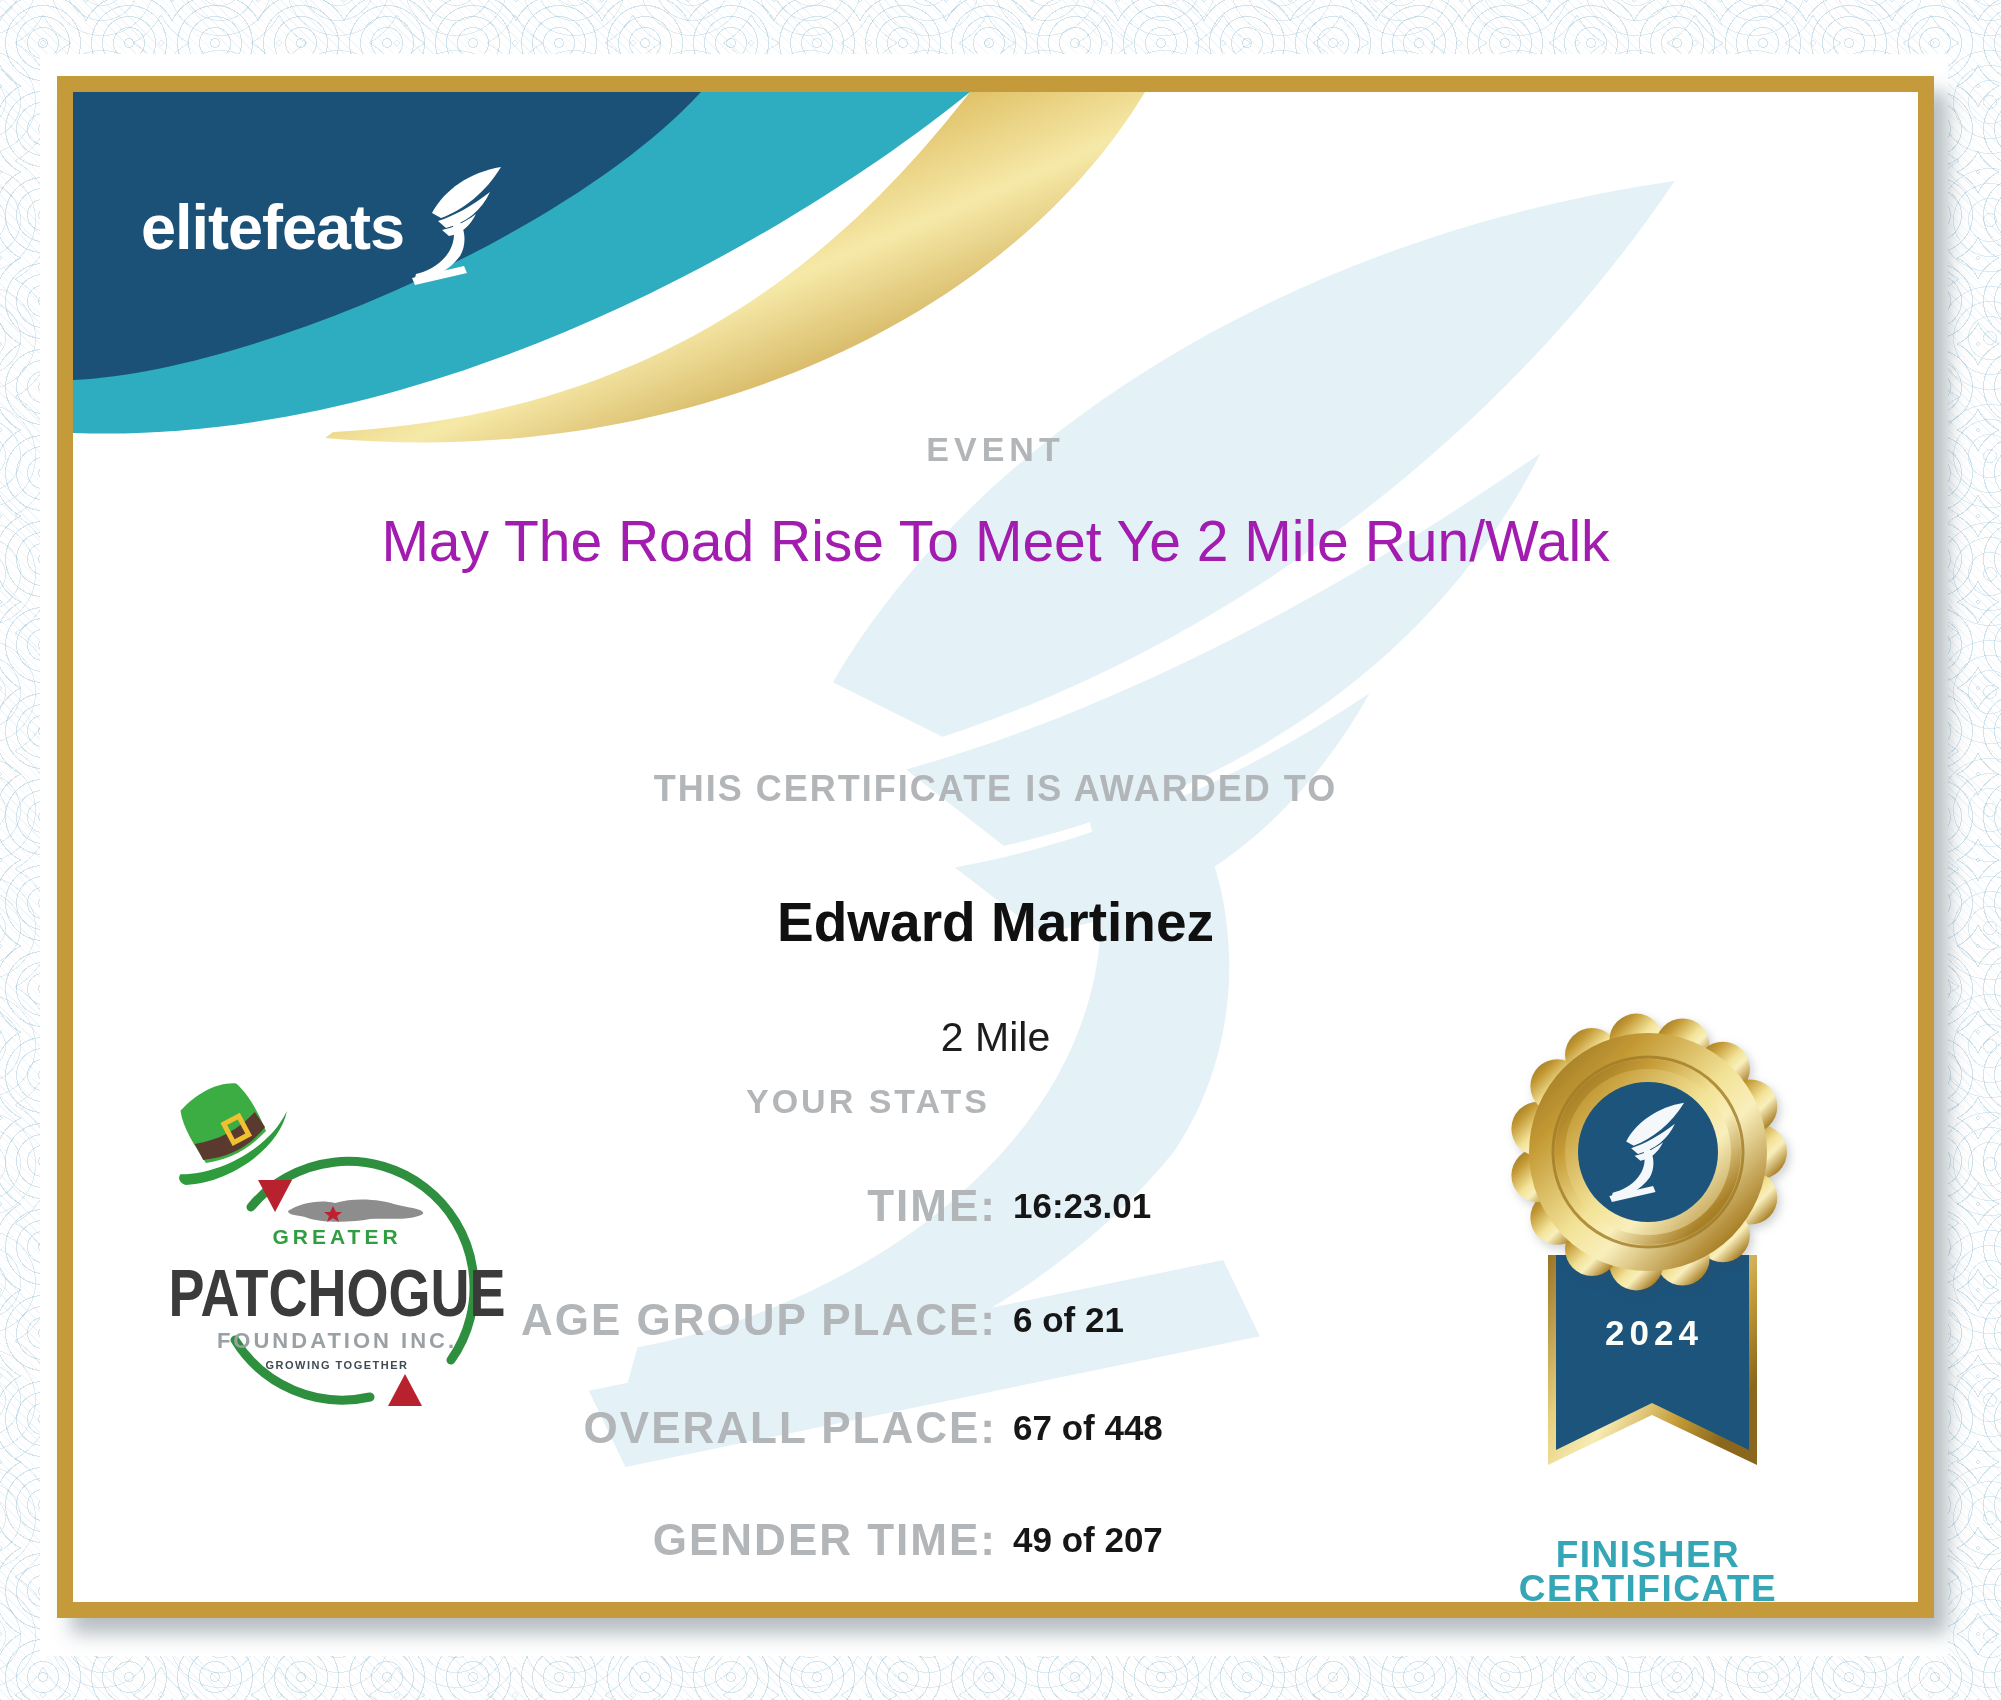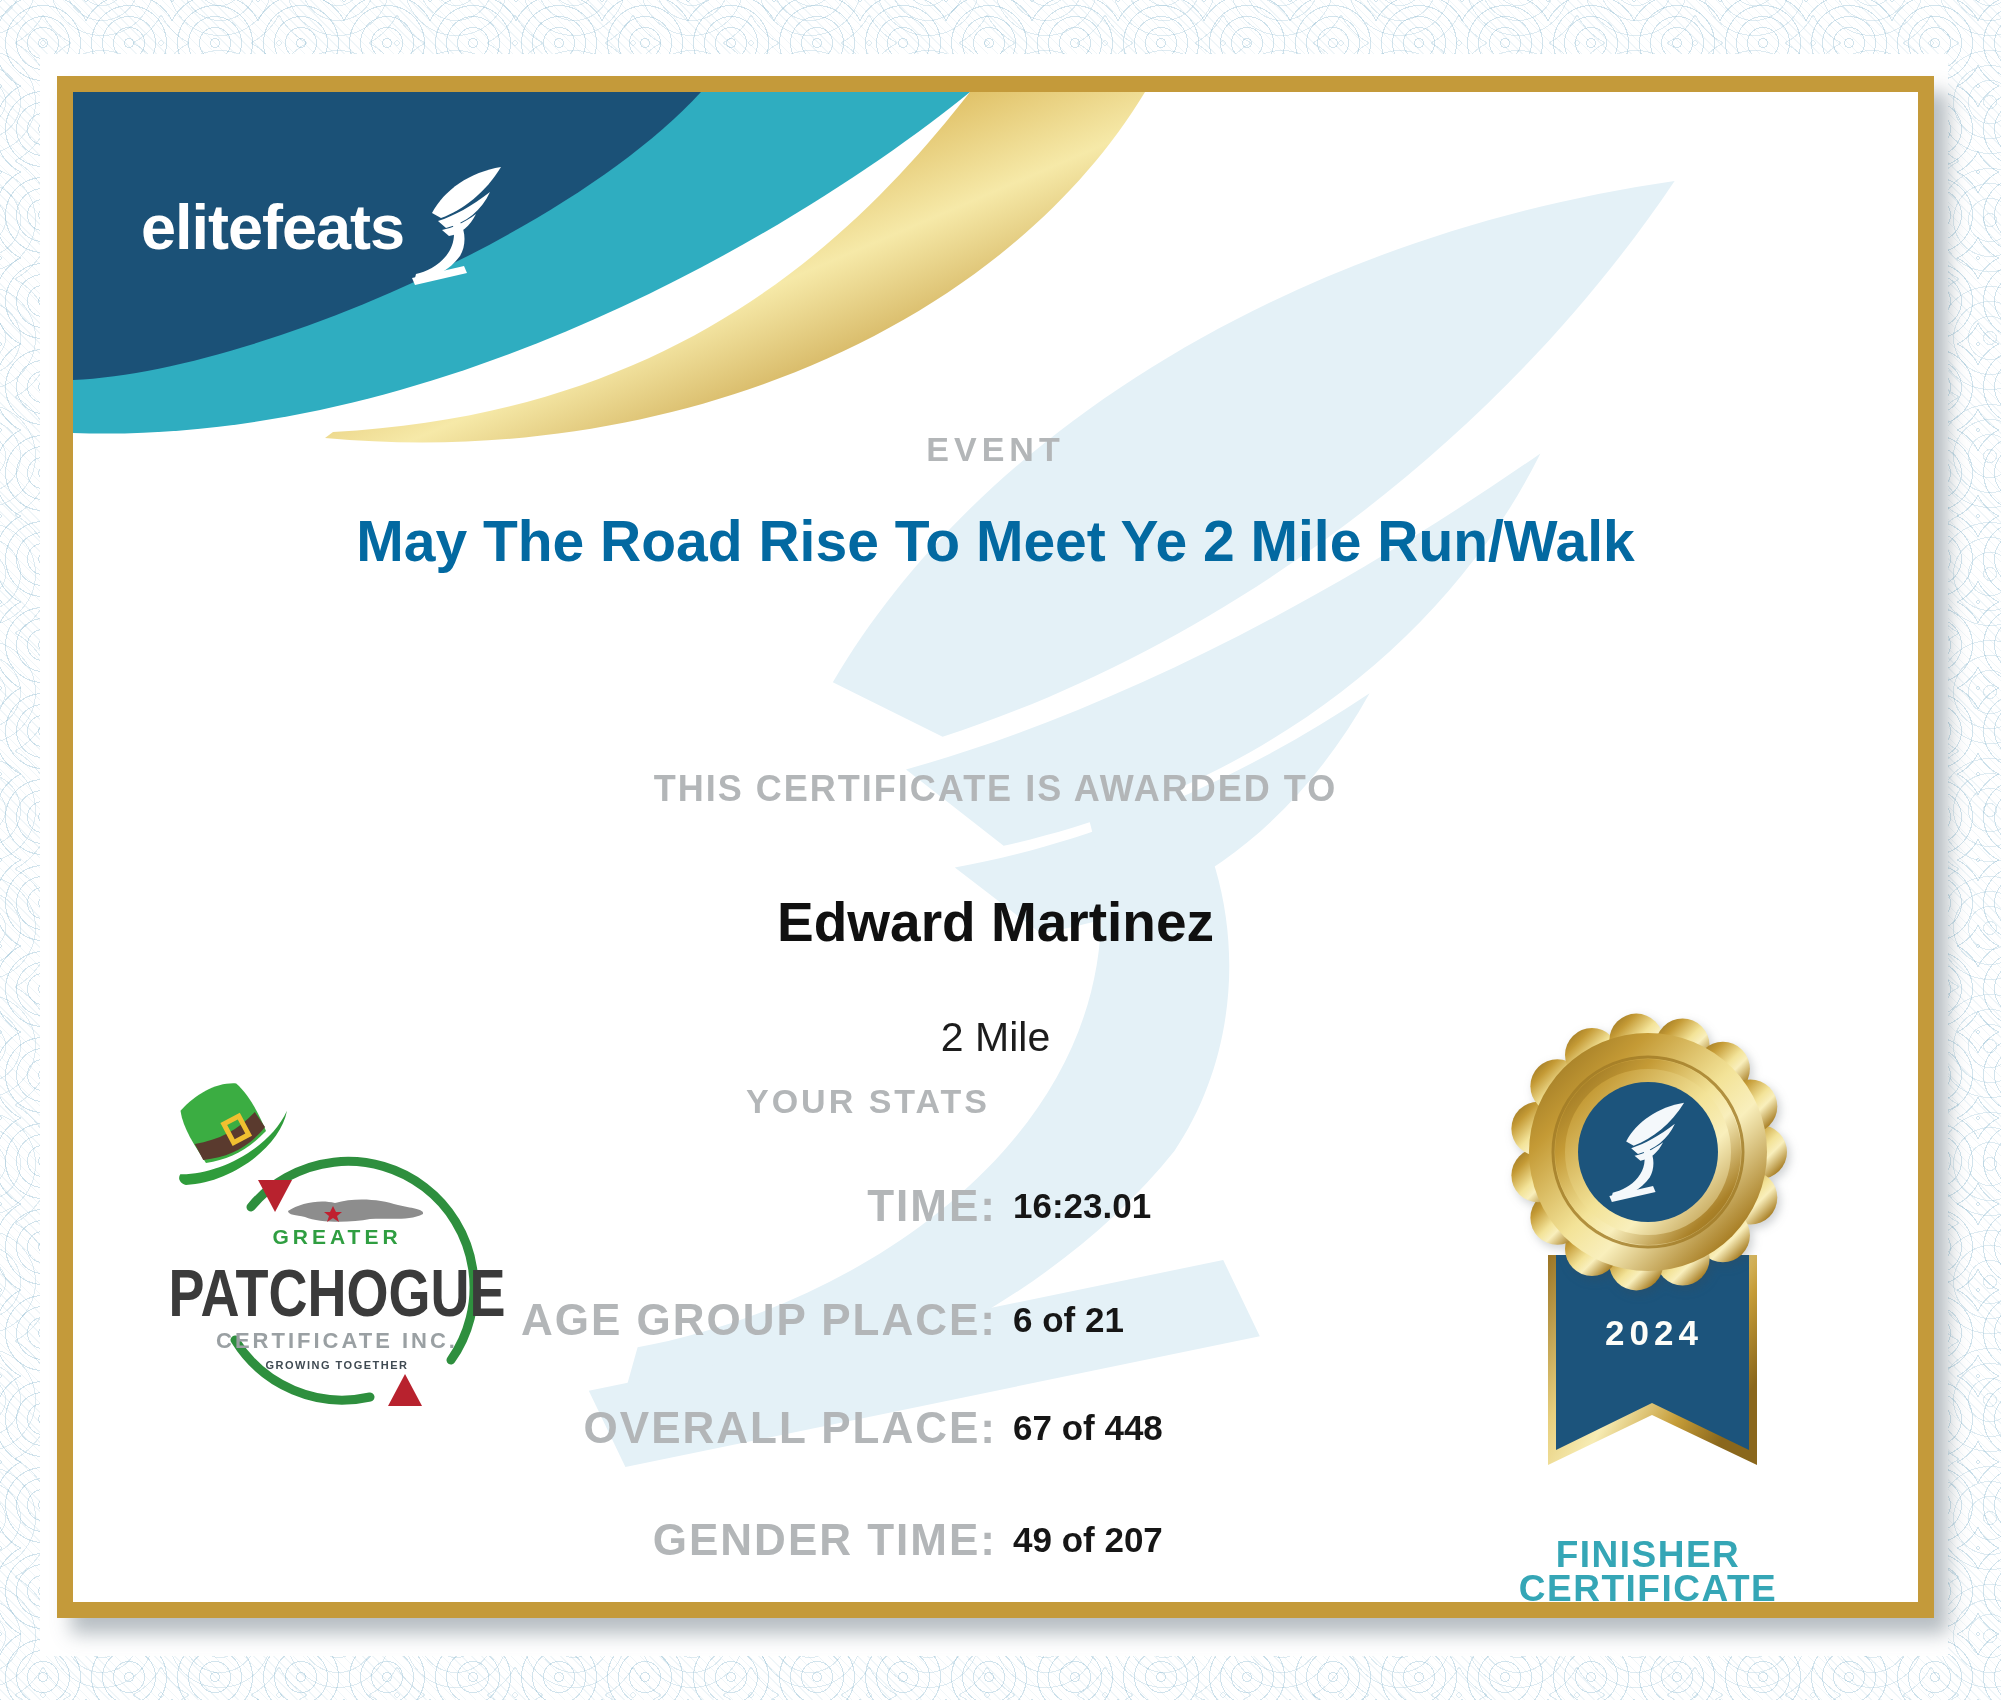--- a/index.html
+++ b/index.html
@@ -18,21 +18,21 @@
   .frame{
     position:absolute;left:57px;top:76px;width:1845px;height:1510px;
     border:16px solid #c49a3a;background:#fff;
     box-shadow:14px 16px 18px rgba(96,110,122,.45);
   }
   .inner{position:absolute;left:73px;top:92px;width:1845px;height:1510px;overflow:hidden;}
   .abs{position:absolute;}
   .centered{left:0;width:1845px;text-align:center;}
   .label-gray{color:#b3b6b8;font-weight:bold;text-align:center;}
   .event-label{top:338px;font-size:34px;letter-spacing:5px;}
-  .event-title{top:416px;font-size:57px;font-weight:bold;color:#0369a1;letter-spacing:0;}
+  .event-title{top:416px;font-size:57px;font-weight:normal;color:#a21caf;letter-spacing:0;}
   .awarded-label{top:676px;font-size:36px;letter-spacing:2px;}
   .recipient{top:798px;font-size:55px;font-weight:bold;color:#101010;}
   .distance{top:922px;font-size:41px;color:#1c1c1c;}
   .stats-heading{top:990px;left:0;width:1590px;text-align:center;font-size:34px;letter-spacing:3px;}
   .stat-row{position:absolute;left:0;width:1845px;height:46px;line-height:46px;}
   .stat-label{position:absolute;right:921px;font-size:44px;letter-spacing:2px;color:#b3b6b8;font-weight:bold;white-space:nowrap;}
   .stat-value{position:absolute;left:940px;font-size:35px;font-weight:bold;color:#161616;white-space:nowrap;}
   .brand{position:absolute;left:68px;top:46px;display:flex;align-items:center;margin-top:26px;}
   .brand-text{color:#fff;font-size:63px;font-weight:bold;letter-spacing:-1px;line-height:1.1;}
   .brand-icon{margin-left:4px;margin-top:-4px;}
@@ -126,21 +126,21 @@
       <polygon points="203,141 206,147 212,147 207,151 209,157 203,153 197,157 199,151 194,147 200,147" fill="#c01f2f"></polygon>
       <g transform="translate(106,82) rotate(-28)">
         <path d="M-62,-2 C-30,16 28,18 62,-8 C40,20 -20,30 -62,10 C-67,5 -66,0 -62,-2 Z" fill="#2f9c3b"></path>
         <path d="M-34,0 C-36,-20 -38,-42 -32,-58 C-10,-66 14,-66 30,-56 C36,-40 36,-18 34,0 C10,8 -12,8 -34,0 Z" fill="#3bad42"></path>
         <path d="M-35,-4 C-10,6 12,6 35,-4 L33,-22 C10,-14 -12,-14 -35,-22 Z" fill="#5a3a2e"></path>
         <rect x="0" y="-26" width="17" height="21" fill="none" stroke="#f0c030" stroke-width="5"></rect>
       </g>
     </svg>
     <div class="sponsor-text sp-greater">GREATER</div>
     <div class="sponsor-text sp-name">PATCHOGUE</div>
-    <div class="sponsor-text sp-foundation">CERTIFICATE INC.</div>
+    <div class="sponsor-text sp-foundation">FOUNDATION INC.</div>
     <div class="sponsor-text sp-tagline">GROWING TOGETHER</div>
   </div>
 
   <svg class="ribbon" width="209" height="212" viewBox="0 0 209 212" aria-hidden="true">
     <defs>
       <linearGradient id="goldRib" x1="0" y1="0" x2="1" y2="0.6">
         <stop offset="0" stop-color="#9a7424"></stop>
           <stop offset="0.35" stop-color="#e7cf7d"></stop>
         <stop offset="0.55" stop-color="#f7ecb4"></stop>
           <stop offset="0.8" stop-color="#c59c38"></stop>

